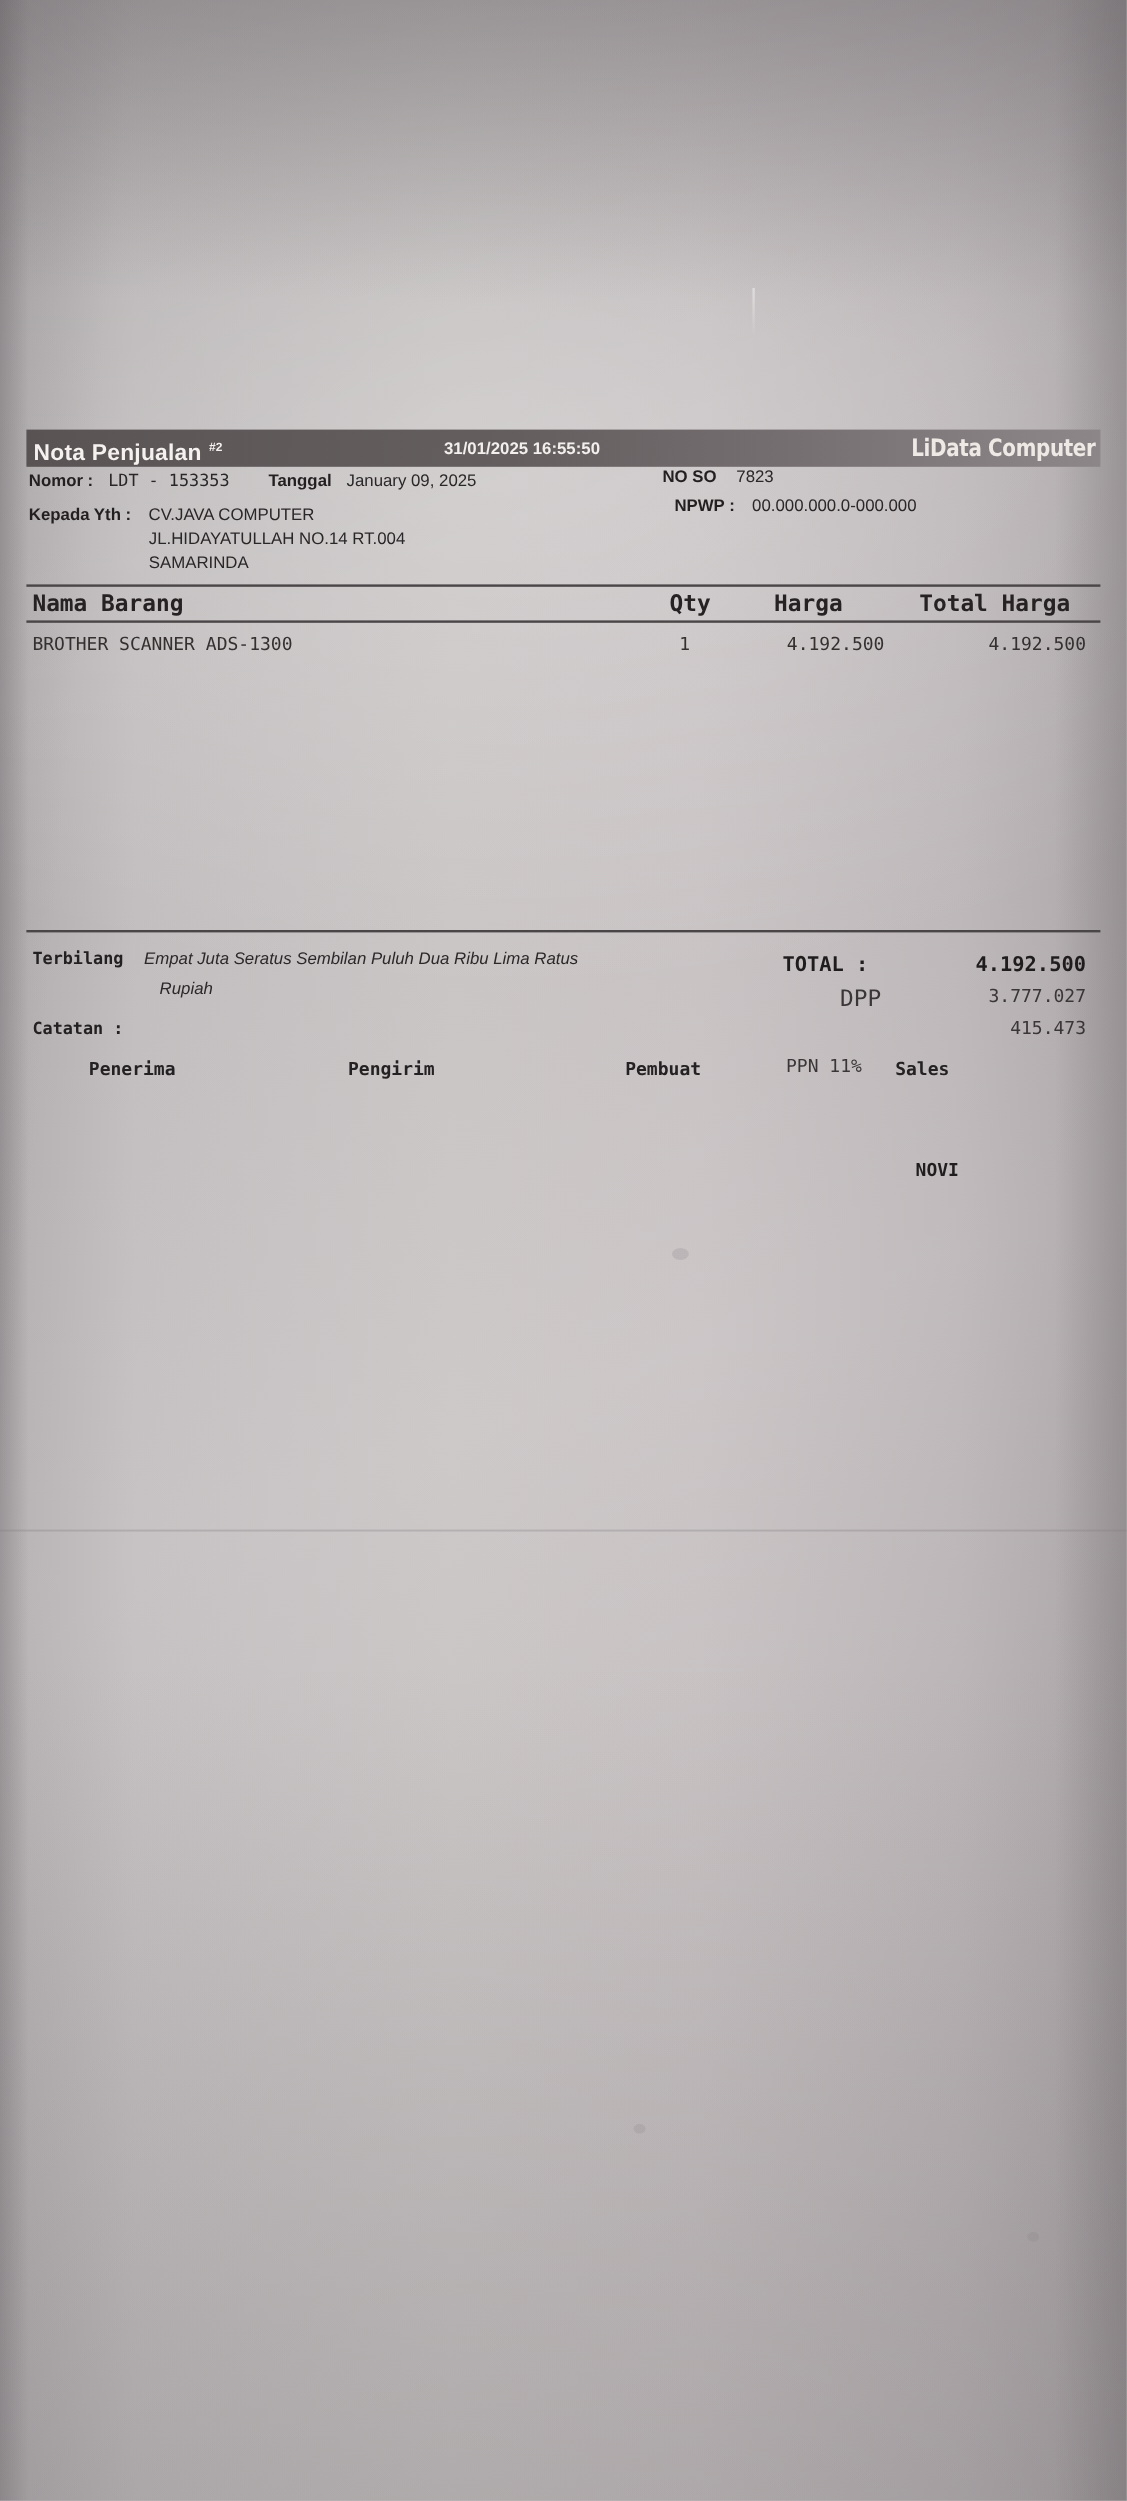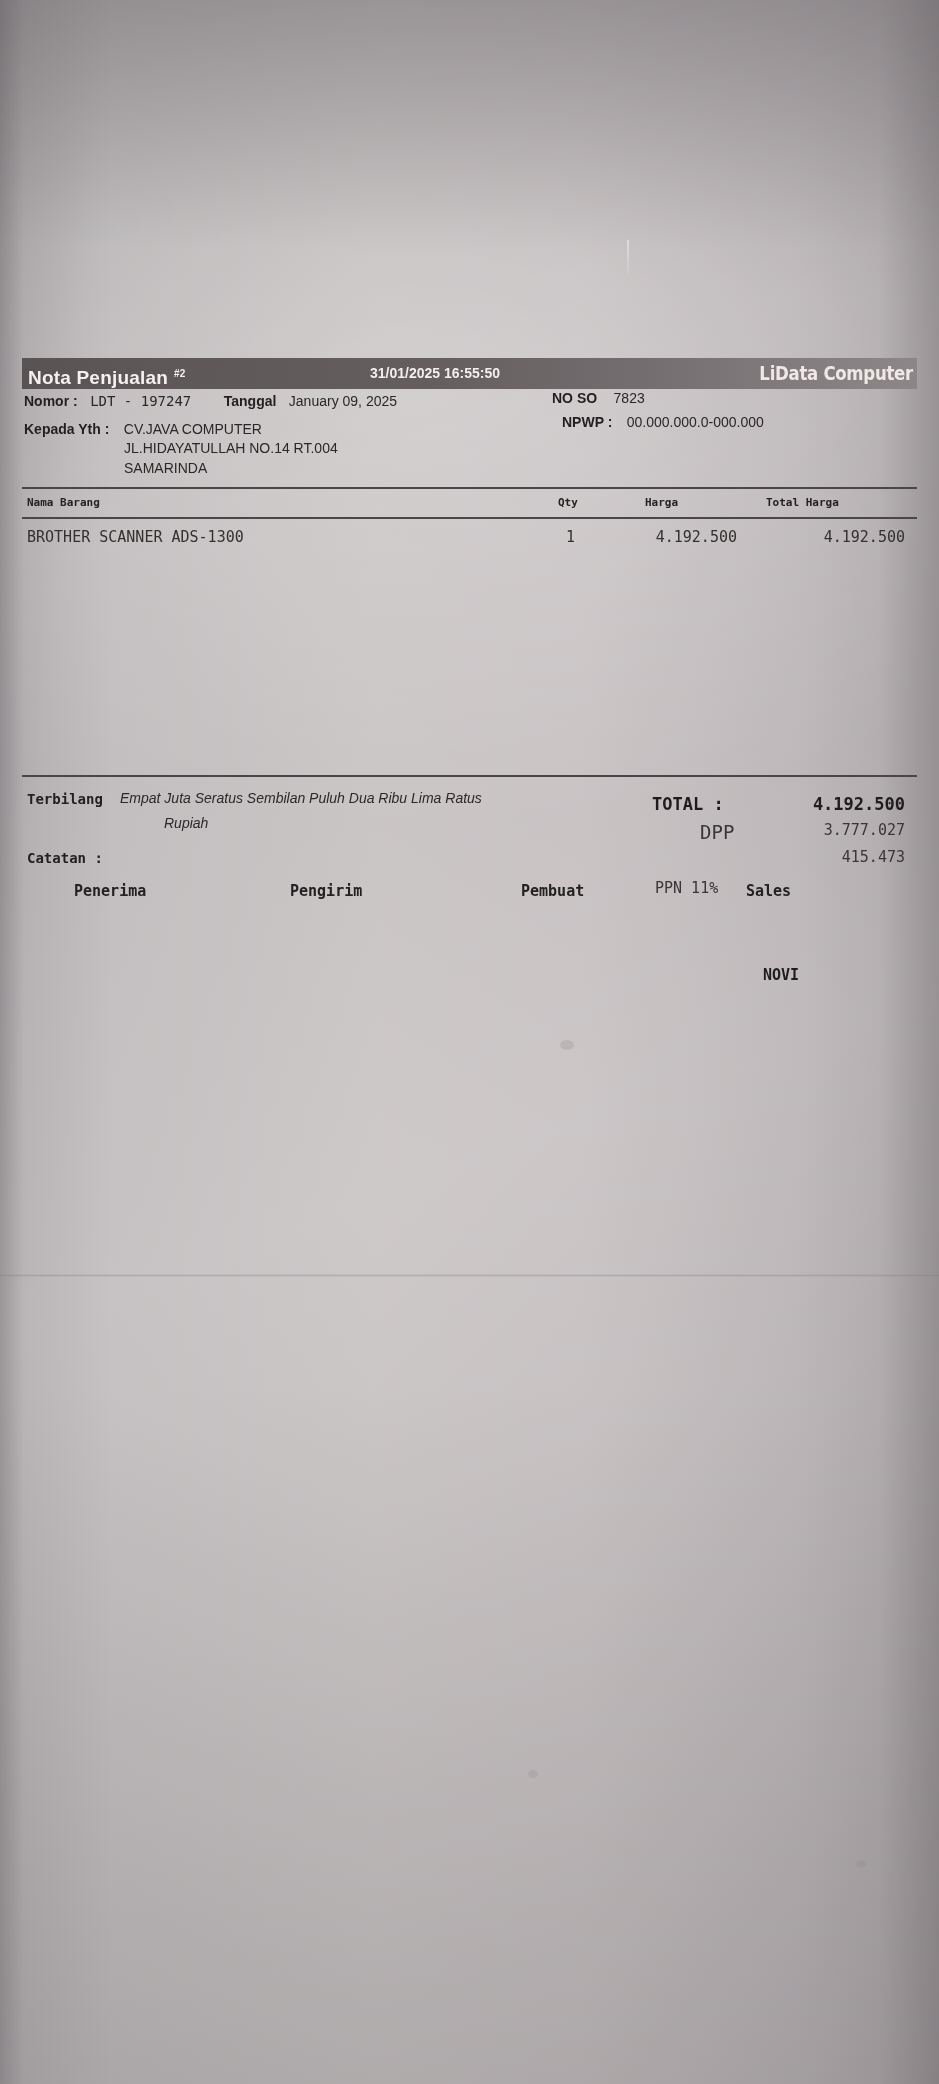--- a/index.html
+++ b/index.html
@@ -149,21 +149,21 @@
     background: #4a4547;
   }
   .tbl-bot {
     position: absolute;
     left: 22px; top: 517px; width: 895px; height: 2px;
     background: #4a4547;
   }
   .th {
     position: absolute;
     font-family: "DejaVu Sans Mono", monospace;
-    font-size: 11px;
+    font-size: 19px;
     font-weight: bold;
     color: #262223;
     top: 489px;
     line-height: 28px;
   }
   .th-nama { left: 27px; }
   .th-qty { left: 558px; }
   .th-harga { left: 645px; }
   .th-total { left: 766px; }
 
@@ -200,21 +200,20 @@
     font-style: italic;
     color: #2c2829;
     width: 420px;
   }
   .terbilang-val2 {
     position: absolute;
     left: 133px; top: 815px;
     font-size: 14px;
     font-style: italic;
     color: #2c2829;
-    margin-left: 31px;
   }
   .catatan-lbl {
     position: absolute;
     left: 27px; top: 850px;
     font-family: "DejaVu Sans Mono", monospace;
     font-size: 14px;
     font-weight: bold;
     color: #232021;
     text-align: right;
   }
@@ -317,21 +316,21 @@
 
   <div id="content">
 
     <div class="hdr-bar"></div>
     <div class="hdr-title"><span>Nota Penjualan</span><span class="hdr-title-sup">#2</span></div>
     <div class="hdr-datetime">31/01/2025 16:55:50</div>
     <div class="hdr-logo">LiData Computer</div>
 
     <div class="meta row-nomor">
       <span class="lbl">Nomor :</span>
-      <span class="val mono" style="margin-left:8px;">LDT  - 197247</span>
+      <span class="val mono" style="margin-left:8px;">LDT  - 153353</span>
       <span class="lbl" style="margin-left:28px;">Tanggal</span>
       <span class="val" style="margin-left:8px;">January 09, 2025</span>
     </div>
 
     <div class="meta row-kepada">
       <span class="lbl">Kepada Yth :</span>
       <span class="val" style="margin-left:10px;text-align:right;">CV.JAVA COMPUTER</span>
     </div>
     <div class="meta addr1 val">JL.HIDAYATULLAH NO.14 RT.004</div>
     <div class="meta addr2 val">SAMARINDA</div>

